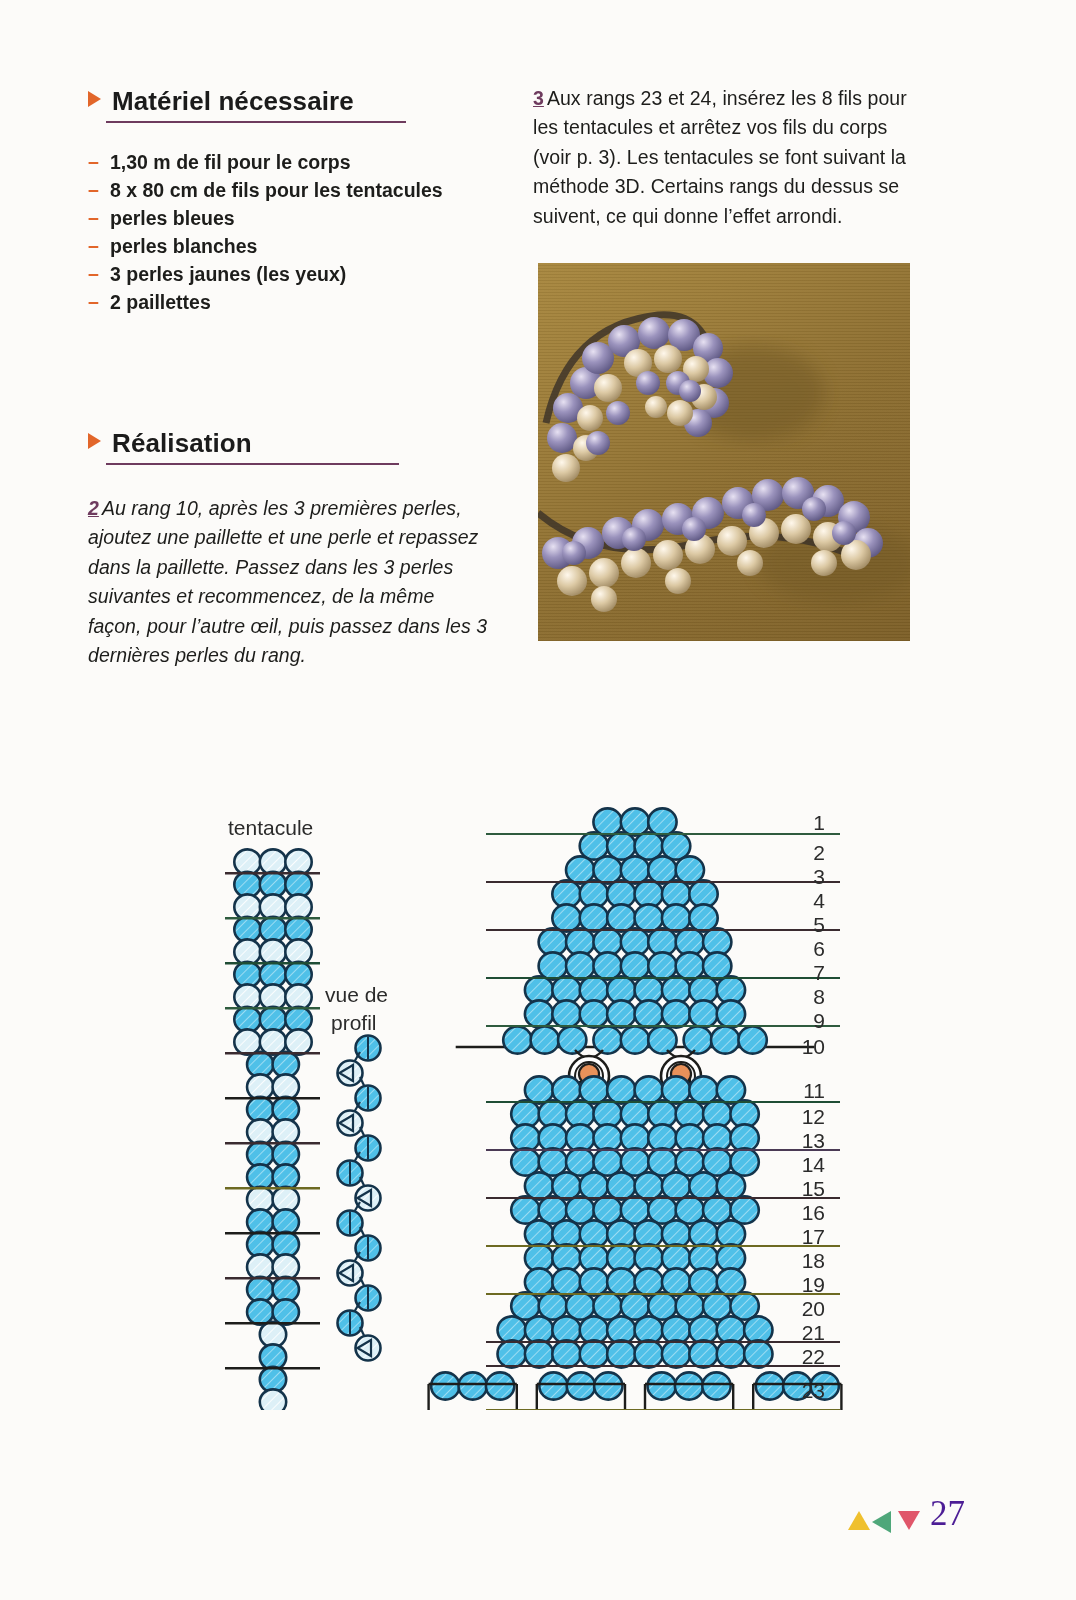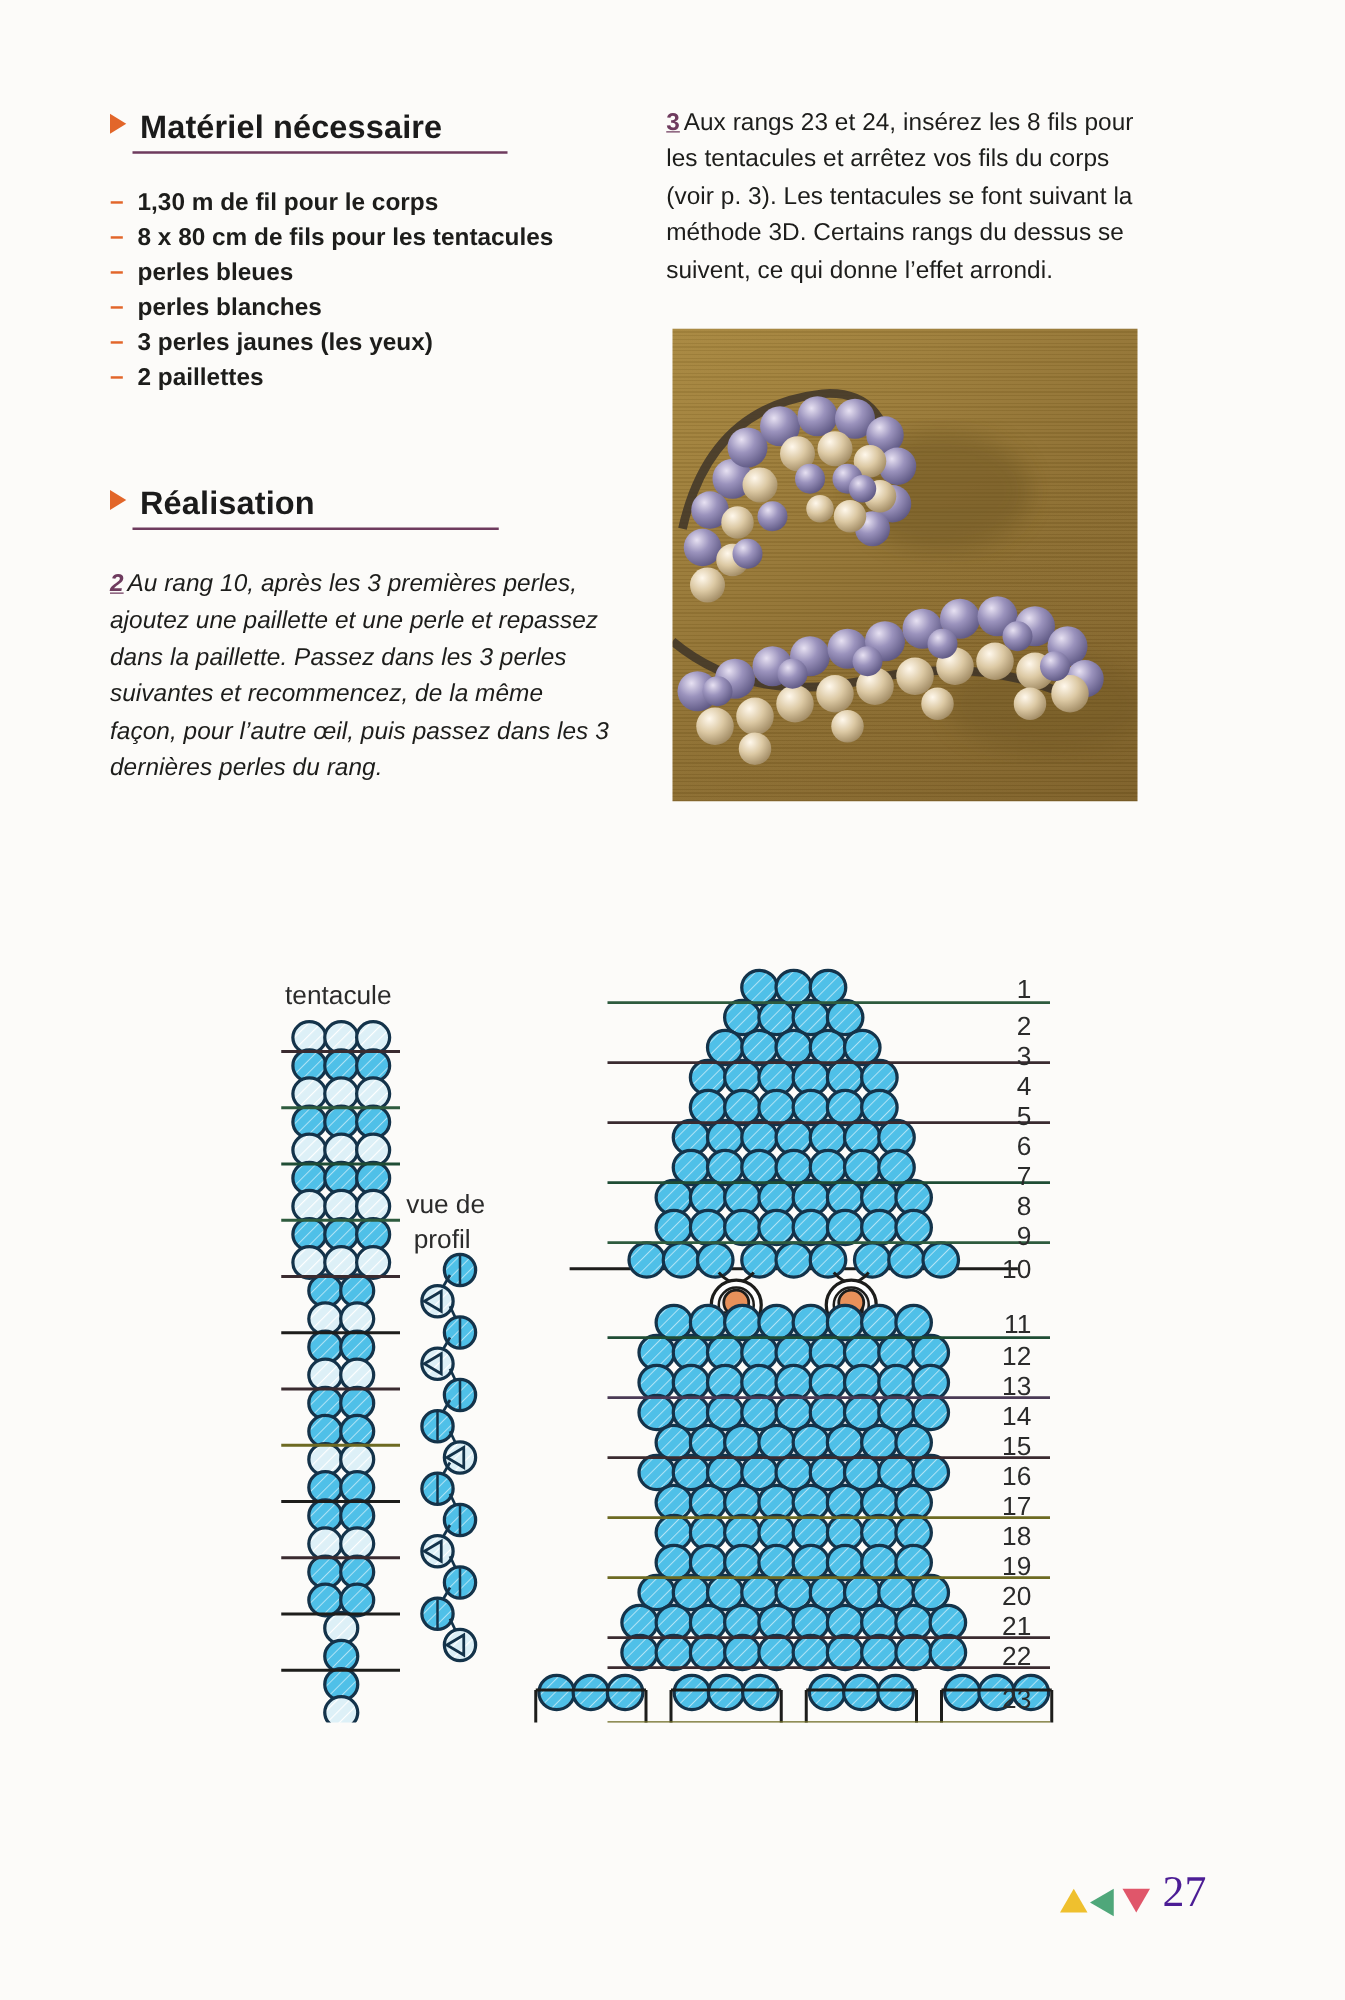--- a/index.html
+++ b/index.html
@@ -82,21 +82,21 @@
   .photo{
     position:absolute;left:538px;top:263px;width:372px;height:378px;
     background:
       repeating-linear-gradient(0deg, rgba(0,0,0,.055) 0 1px, rgba(255,255,255,.03) 1px 3px),
       linear-gradient(145deg,#a8873e 0%,#9d7d39 25%,#8d6e30 55%,#7d5f27 100%);
     overflow:hidden;
   }
   .photo svg{display:block;}
 
   
-  .diagram{position:absolute;left:0;top:758px;width:900px;height:620px;}
+  .diagram{position:absolute;left:0;top:790px;width:900px;height:620px;}
   .diagram svg{display:block;}
 
   
   .footer{position:absolute;left:840px;top:1495px;width:160px;height:50px;}
   .pagenum{
     position:absolute;left:930px;top:1494px;
     font-family:"Liberation Serif", serif;
     font-size:35px;color:#4c1d95;
   }
   .tri{position:absolute;width:0;height:0;}
@@ -115,21 +115,21 @@
 
     <ul class="mat">
       <li><span class="dash">–</span><span>1,30 m de fil pour le corps</span></li>
       <li><span class="dash">–</span><span>8 x 80 cm de fils pour les tentacules</span></li>
       <li><span class="dash">–</span><span>perles bleues</span></li>
       <li><span class="dash">–</span><span>perles blanches</span></li>
       <li><span class="dash">–</span><span>3 perles jaunes (les yeux)</span></li>
       <li><span class="dash">–</span><span>2 paillettes</span></li>
     </ul>
 
-    <div class="section-head" style="margin-top:71px;">
+    <div class="section-head" style="margin-top:112px;">
       <span class="bullet"></span><span class="htxt">Réalisation</span>
       <div class="rule r2"></div>
     </div>
 
 
     <p class="para" style="margin-top:26px;font-style:italic;">
       <span class="step">2</span><span>Au rang 10, après les 3 premières perles, ajoutez une paillette et une perle et repassez dans la paillette. Passez dans les 3 perles suivantes et recommencez, de la même façon, pour l’autre œil, puis passez dans les 3 dernières perles du rang.</span>
     </p>
   </div>
 

